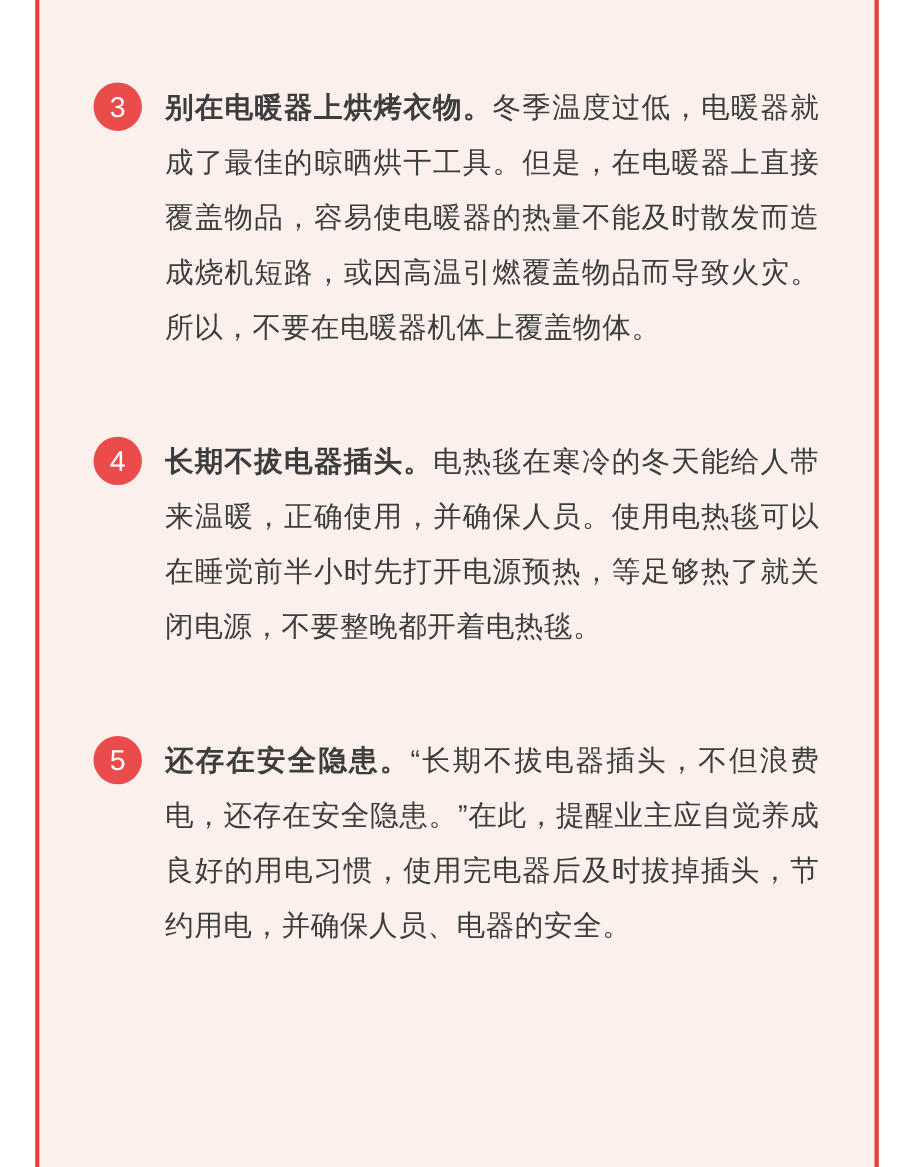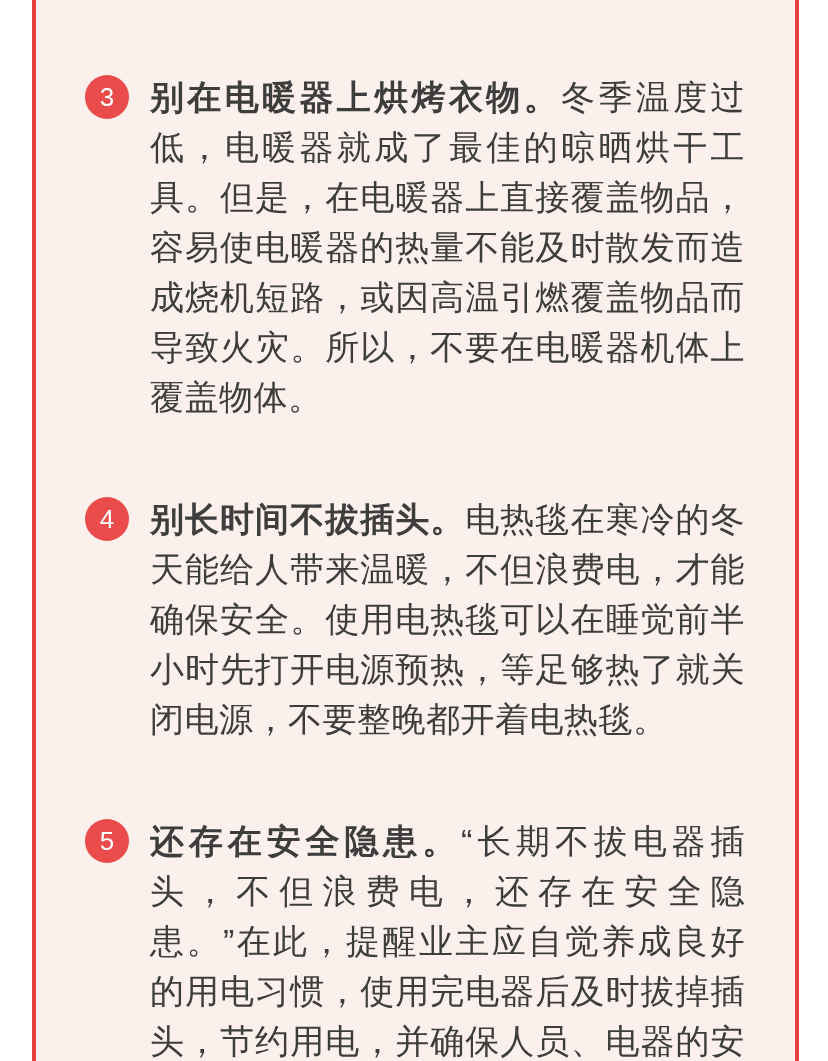--- a/index.html
+++ b/index.html
@@ -60,21 +60,21 @@
     display: flex;
     align-items: center;
     justify-content: center;
     flex-shrink: 0;
     margin-top: 3px;
     margin-right: 21px;
   }
   .tip-text {
     margin: 0;
     width: 595px;
-    font-size: 34px;
+    font-size: 26px;
     line-height: 50px;
     letter-spacing: 0.5px;
     color: var(--text-color);
     text-align: justify;
     text-justify: inter-character;
   }
   .tip-lead { font-weight: 700; }
 </style>
 </head>
 <body>
@@ -84,21 +84,21 @@
   <div class="border-line"></div>
   <div class="card">
     <ol class="tips-list" id="tips-list">
   <li class="tip">
     <span class="num-badge">3</span>
     <p class="tip-text"><strong class="tip-lead">别在电暖器上烘烤衣物。</strong><span class="tip-body">冬季温度过低，电暖器就成了最佳的晾晒烘干工具。但是，在电暖器上直接覆盖物品，容易使电暖器的热量不能及时散发而造成烧机短路，或因高温引燃覆盖物品而导致火灾。所以，不要在电暖器机体上覆盖物体。</span></p>
   </li>
 
   <li class="tip">
     <span class="num-badge">4</span>
-    <p class="tip-text"><strong class="tip-lead">别长时间不拔插头。</strong><span class="tip-body">电热毯在寒冷的冬天能给人带来温暖，不但浪费电，才能确保安全。使用电热毯可以在睡觉前半小时先打开电源预热，等足够热了就关闭电源，不要整晚都开着电热毯。</span></p>
+    <p class="tip-text"><strong class="tip-lead">长期不拔电器插头。</strong><span class="tip-body">电热毯在寒冷的冬天能给人带来温暖，正确使用，并确保人员。使用电热毯可以在睡觉前半小时先打开电源预热，等足够热了就关闭电源，不要整晚都开着电热毯。</span></p>
   </li>
 
   <li class="tip">
     <span class="num-badge">5</span>
     <p class="tip-text"><strong class="tip-lead">还存在安全隐患。</strong><span class="tip-body">“长期不拔电器插头，不但浪费电，还存在安全隐患。”在此，提醒业主应自觉养成良好的用电习惯，使用完电器后及时拔掉插头，节约用电，并确保人员、电器的安全。</span></p>
   </li>
 </ol>
   </div>
   <div class="border-line"></div>
   <div class="side-margin right"></div>

